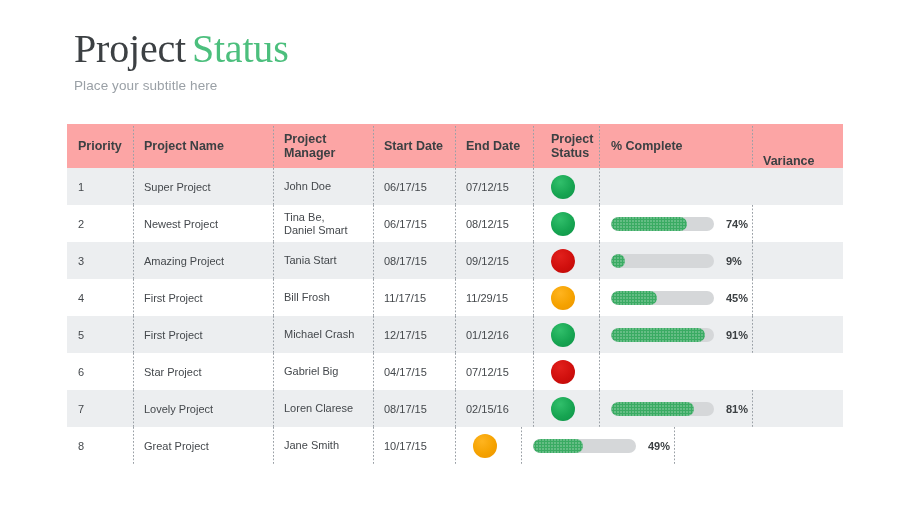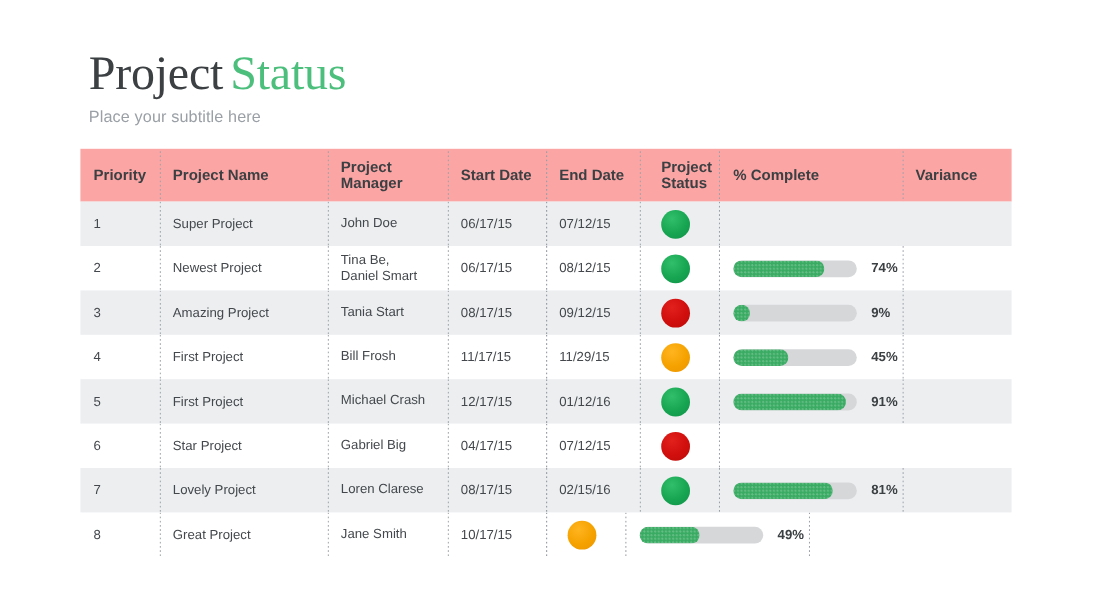--- a/index.html
+++ b/index.html
@@ -16,21 +16,21 @@
     position: relative;
     width: 912px;
     height: 513px;
     background: #ffffff;
   }
 
   
   .title-block {
     position: absolute;
     left: 74px;
-    top: 38px;
+    top: 26px;
   }
 
   .title {
     font-family: "Liberation Serif", serif;
     font-size: 40px;
     line-height: 46px;
     font-weight: 400;
     letter-spacing: -0.2px;
     white-space: nowrap;
   }
@@ -97,21 +97,21 @@
   .row.head .cell.sep::before { top: 2px; bottom: 0px; }
 
   
   .c-priority { width: 66px; }
   .c-name     { width: 140px; }
   .c-manager  { width: 100px; }
   .c-start    { width: 82px; }
   .c-end      { width: 78px; }
   .c-status   { width: 66px; justify-content: flex-start; padding-left: 18px; }
   .c-percent  { width: 153px; padding-left: 12px; }
-  .c-variance { width: 91px; }
+  .c-variance { width: 91px; align-items: flex-end; }
 
   .two-line { line-height: 13px; }
 
   
   .light {
     width: 24px;
     height: 24px;
     border-radius: 50%;
     flex: none;
   }

